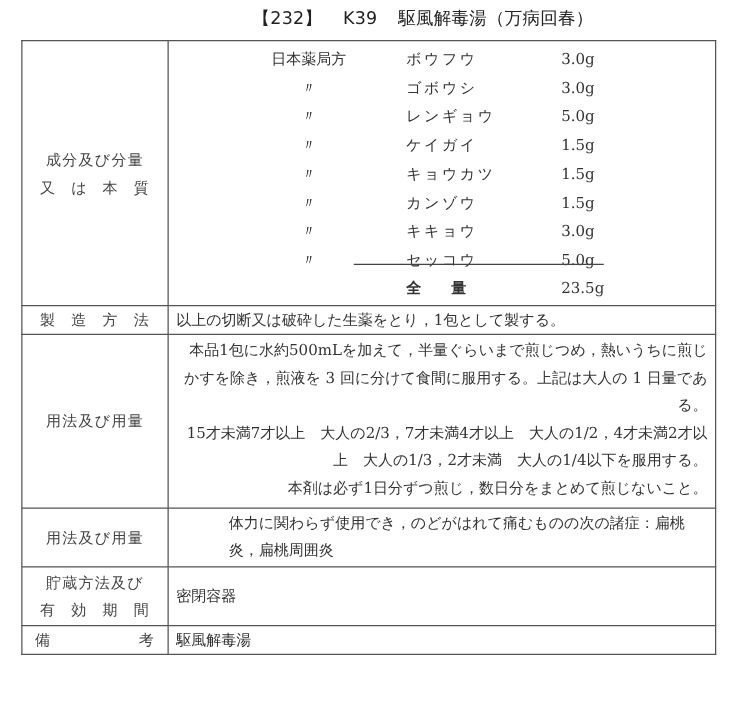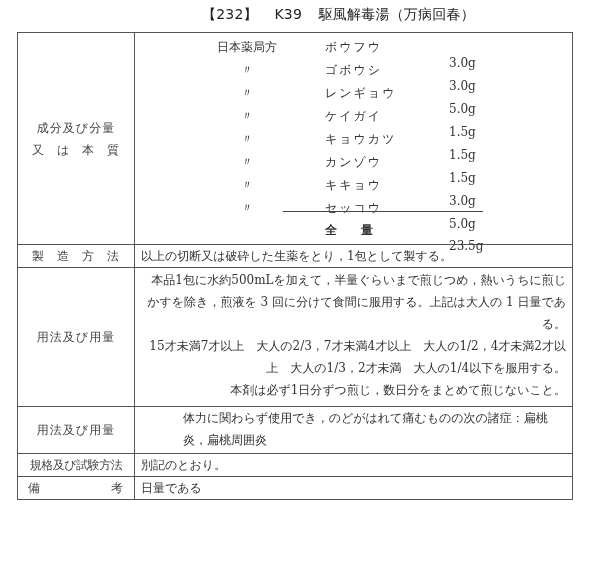--- a/index.html
+++ b/index.html
@@ -9,21 +9,21 @@
            font-size:14px; color:#222; white-space:nowrap; letter-spacing:0.2px; }
   .title span { margin-right:12px; }
   table.spec { position:absolute; top:32px; left:17px; width:556px; border-collapse:collapse; table-layout:fixed; }
   table.spec td { border:1.5px solid #555; font-size:12px; line-height:22px; vertical-align:middle; padding:0 6px; }
   td.label { width:104px; text-align:center; color:#444; letter-spacing:1px;margin-top:40px; }
   td.label .justify { display:flex; justify-content:space-between; }
   .comp { position:relative; height:211px; padding:0 !important; }
   .comp-row { position:absolute; left:4px; width:100%; height:22px; font-size:12px; }
   .comp-row .src { position:absolute; left:68px; width:80px; text-align:center; }
   .comp-row .name { position:absolute; left:162px; letter-spacing:2px;margin-left:24px; }
-  .comp-row .amt { position:absolute; left:310px;margin-top:16px; }
+  .comp-row .amt { position:absolute; left:310px; }
   .underline { position:absolute; left:148px; width:200px; top:178px; border-top:1.5px solid #444; }
   .usage p { margin:0;text-align:right; }
 </style>
 </head>
 <body>
 
 <div class="title">
   <span>【232】</span>
   <span>K39</span>
   <span>駆風解毒湯（万病回春）</span>
@@ -109,29 +109,37 @@
       <p>15才未満7才以上　大人の2/3，7才未満4才以上　大人の1/2，4才未満2才以上　大人の1/3，2才未満　大人の1/4以下を服用する。</p>
       <p>本剤は必ず1日分ずつ煎じ，数日分をまとめて煎じないこと。</p>
     </td>
   </tr>
 
   <tr>
     <td class="label" style="height:46px;">用法及び用量</td>
     <td style="vertical-align:top;padding-left:48px;">体力に関わらず使用でき，のどがはれて痛むものの次の諸症：扁桃炎，扁桃周囲炎</td>
   </tr>
 
+  <tr>
+    <td class="label" style="height:46px;">
+      <div>貯蔵方法及び</div>
+      <div class="justify" style="padding:0 8px;">
+        <span>有</span>
+            <span>効</span>
+            <span>期</span>
+            <span>間</span>
+      </div>
+    </td>
+    <td>密閉容器</td>
+  </tr>
 
-  <tr>
-    <td class="label" style="letter-spacing:-0.5px;">規格及び試験方法</td>
-    <td>別記のとおり。</td>
-  </tr>
 
   <tr>
     <td class="label">
       <div class="justify" style="padding:0 4px;">
         <span>備</span>
         <span>考</span>
       </div>
     </td>
-    <td>日量である</td>
+    <td>駆風解毒湯</td>
   </tr>
 </tbody>
   </table>
 
 </body></html>

